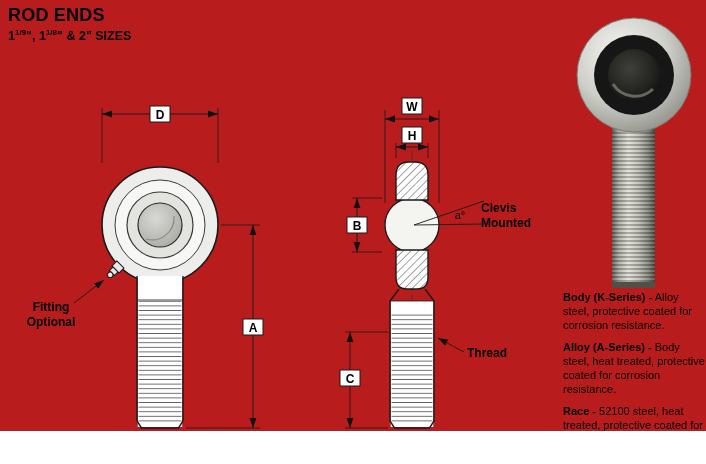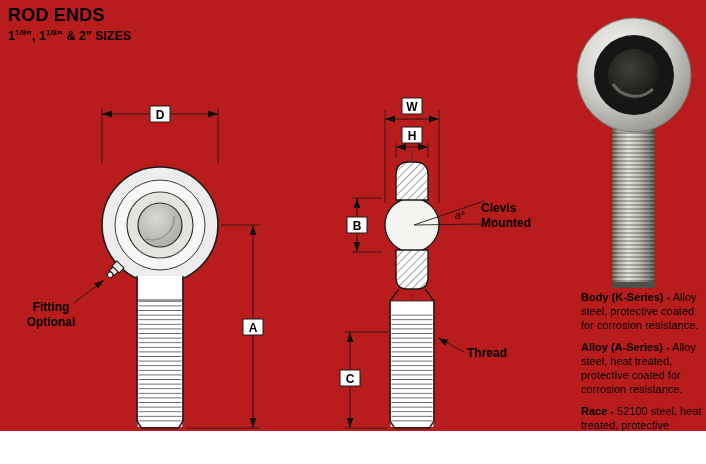--- a/index.html
+++ b/index.html
@@ -12,21 +12,21 @@
   .subtitle{font-size:12.5px;font-weight:bold;margin-top:2px;color:#000;}
   .subtitle sup{font-size:8px;font-weight:bold;}
   svg text{font-family:"Liberation Sans", sans-serif;}
   .dim{font-size:12px;font-weight:bold;fill:#000;text-anchor:middle;}
   .lbl{font-size:12px;font-weight:bold;fill:#000;}
   .ang{font-size:11px;fill:#000;text-anchor:middle;}
   .thin{stroke:#1a1a1a;stroke-width:0.9;fill:none;}
   .ext{stroke:#1a1a1a;stroke-width:0.8;fill:none;}
   .outline{stroke:#1a1a1a;stroke-width:1.4;fill:none;}
   .notes{position:absolute;left:563px;top:291px;width:142px;font-size:11px;line-height:1.25;color:#000;}
-  .notes p{margin:0 0 9px 18px;}
+  .notes p{margin:0 0 9px 0;}
 </style>
 </head>
 <body>
 
 <div class="canvas">
 
   <div class="header">
     <div class="title">ROD ENDS</div>
     <div class="subtitle"><span>1</span><sup>1/9</sup><span>", 1</span><sup>1/8</sup><span>" &amp; 2" SIZES</span></div>
   </div>
@@ -183,17 +183,17 @@
       <circle cx="634" cy="75" r="57" fill="url(#headG)"></circle>
       <circle cx="634" cy="75" r="57" fill="none" stroke="#7a7a74" stroke-width="1"></circle>
       <circle cx="634" cy="75" r="40" fill="#161616"></circle>
       <circle cx="634" cy="75" r="26" fill="url(#boreG)"></circle>
       <path d="M613,84 A26,26 0 0 0 653,89" stroke="#8f8f88" stroke-width="3" fill="none" opacity="0.65"></path>
     </g>
   </svg>
 
   <div class="notes">
     <p><b>Body (K-Series) -</b> <span>Alloy steel, protective coated for corrosion resistance.</span></p>
-    <p><b>Alloy (A-Series) -</b> <span>Alloy steel, heat treated, protective coated for corrosion resistance.</span></p>
+    <p><b>Alloy (A-Series) -</b> <span>Body steel, heat treated, protective coated for corrosion resistance.</span></p>
     <p><b>Race -</b> <span>52100 steel, heat treated, protective coated for corrosion resistance.</span></p>
   </div>
 
 </div>
 
 </body></html>

